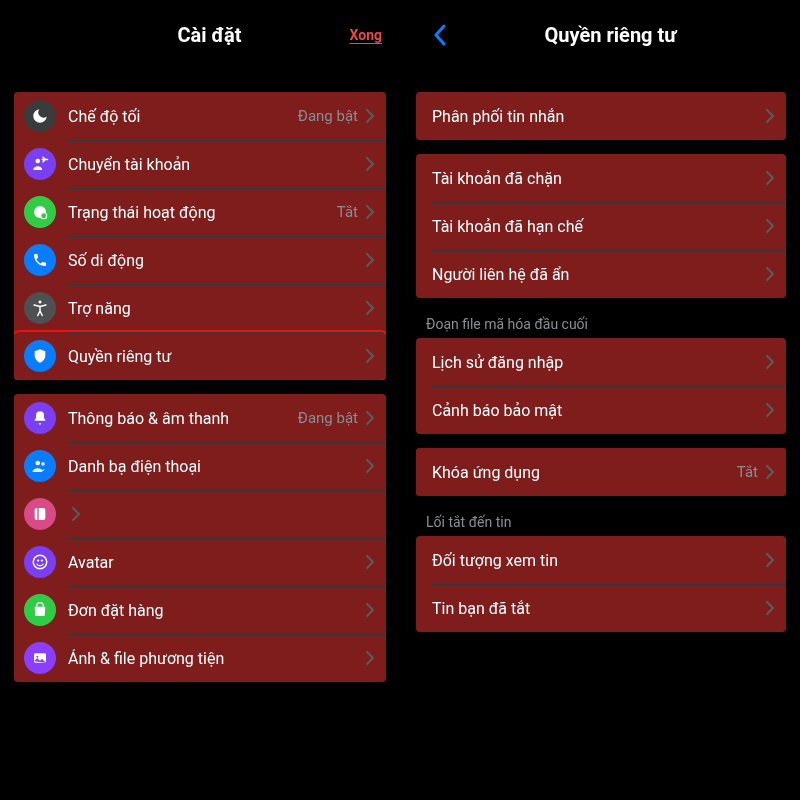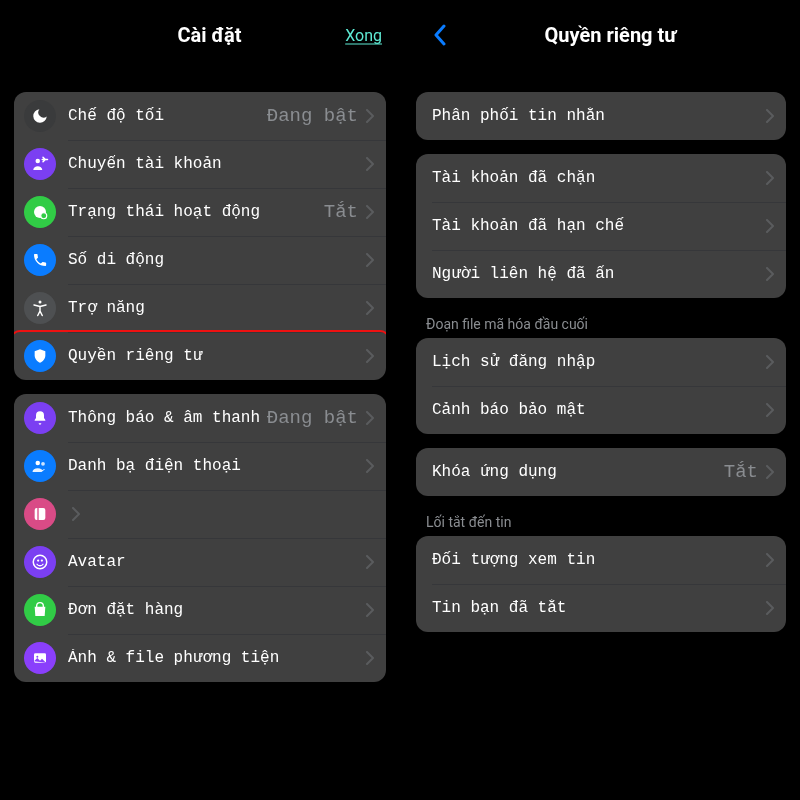--- a/index.html
+++ b/index.html
@@ -3,35 +3,35 @@
 <meta charset="utf-8">
 <style>
   * { box-sizing: border-box; margin: 0; padding: 0; }
   html, body { width: 800px; height: 800px; background: #000; font-family: -apple-system, "Segoe UI", Roboto, Helvetica, Arial, sans-serif; overflow: hidden; }
   .stage { display: flex; width: 800px; height: 800px; }
   .screen { width: 400px; height: 800px; background: #000; color: #fff; position: relative; overflow: hidden; }
   .screen + .screen { border-left: 2px solid #000; }
 
   .navbar { display:flex; align-items:center; justify-content:center; height:70px; position:relative; padding:0 18px;margin-left:19px; }
   .navbar .title { font-size:20px; font-weight:700; color:#fff; }
-  .navbar .done { position:absolute; right:18px; top:50%; transform:translateY(-50%); color:#5eead4; font-size:16px; font-weight:400; text-decoration: underline; text-underline-offset: 3px; }
+  .navbar .done { position:absolute; right:18px; top:50%; transform:translateY(-50%); color:#ef4444; font-size:14px; font-weight:700; text-decoration: underline; text-underline-offset: 3px; }
   .navbar .back { position:absolute; left:12px; top:50%; transform:translateY(-50%); color:#0a7cff; display:flex; align-items:center; }
 
   .content { padding: 0 14px 20px 14px; }
-  .group { background:#404040; border-radius:12px; overflow:hidden; margin-top:14px;font-family:Liberation Mono, monospace; }
+  .group { background:#7f1d1d; border-radius:4px; overflow:hidden; margin-top:14px; }
   .group.first { margin-top:22px; }
 
   .row { display:flex; align-items:center; height:48px; padding:0 12px 0 10px; position:relative; }
   .row + .row::before { content:""; position:absolute; left:54px; right:0; top:0; height:1px; background:#36373a; }
   .row.noicon + .row.noicon::before { left:16px; }
 
   .ico { width:32px; height:32px; border-radius:50%; display:flex; align-items:center; justify-content:center; flex:0 0 32px; margin-right:12px; }
   .ico svg { display:block; }
   .lbl { flex:1; font-size:16px; color:#fff; white-space:nowrap; overflow:hidden; text-overflow:ellipsis; }
-  .val { color:#8a8d91; font-size:19px; margin-right:4px; }
+  .val { color:#8a8d91; font-size:15px; margin-right:4px; }
   .chev { width:8px; height:14px; flex:0 0 8px; margin-left:4px;}
   .chev svg { display:block; }
 
   .section-hdr { color:#8a8d91; font-size:14px; padding:18px 10px 6px 10px; }
 
   .highlight { position:absolute; border:2.5px solid #e11; border-radius:10px; pointer-events:none; }
 
   
   .bg-darkgray { background:#3a3b3c; }
   .bg-purple { background:#7b3ff2; }

